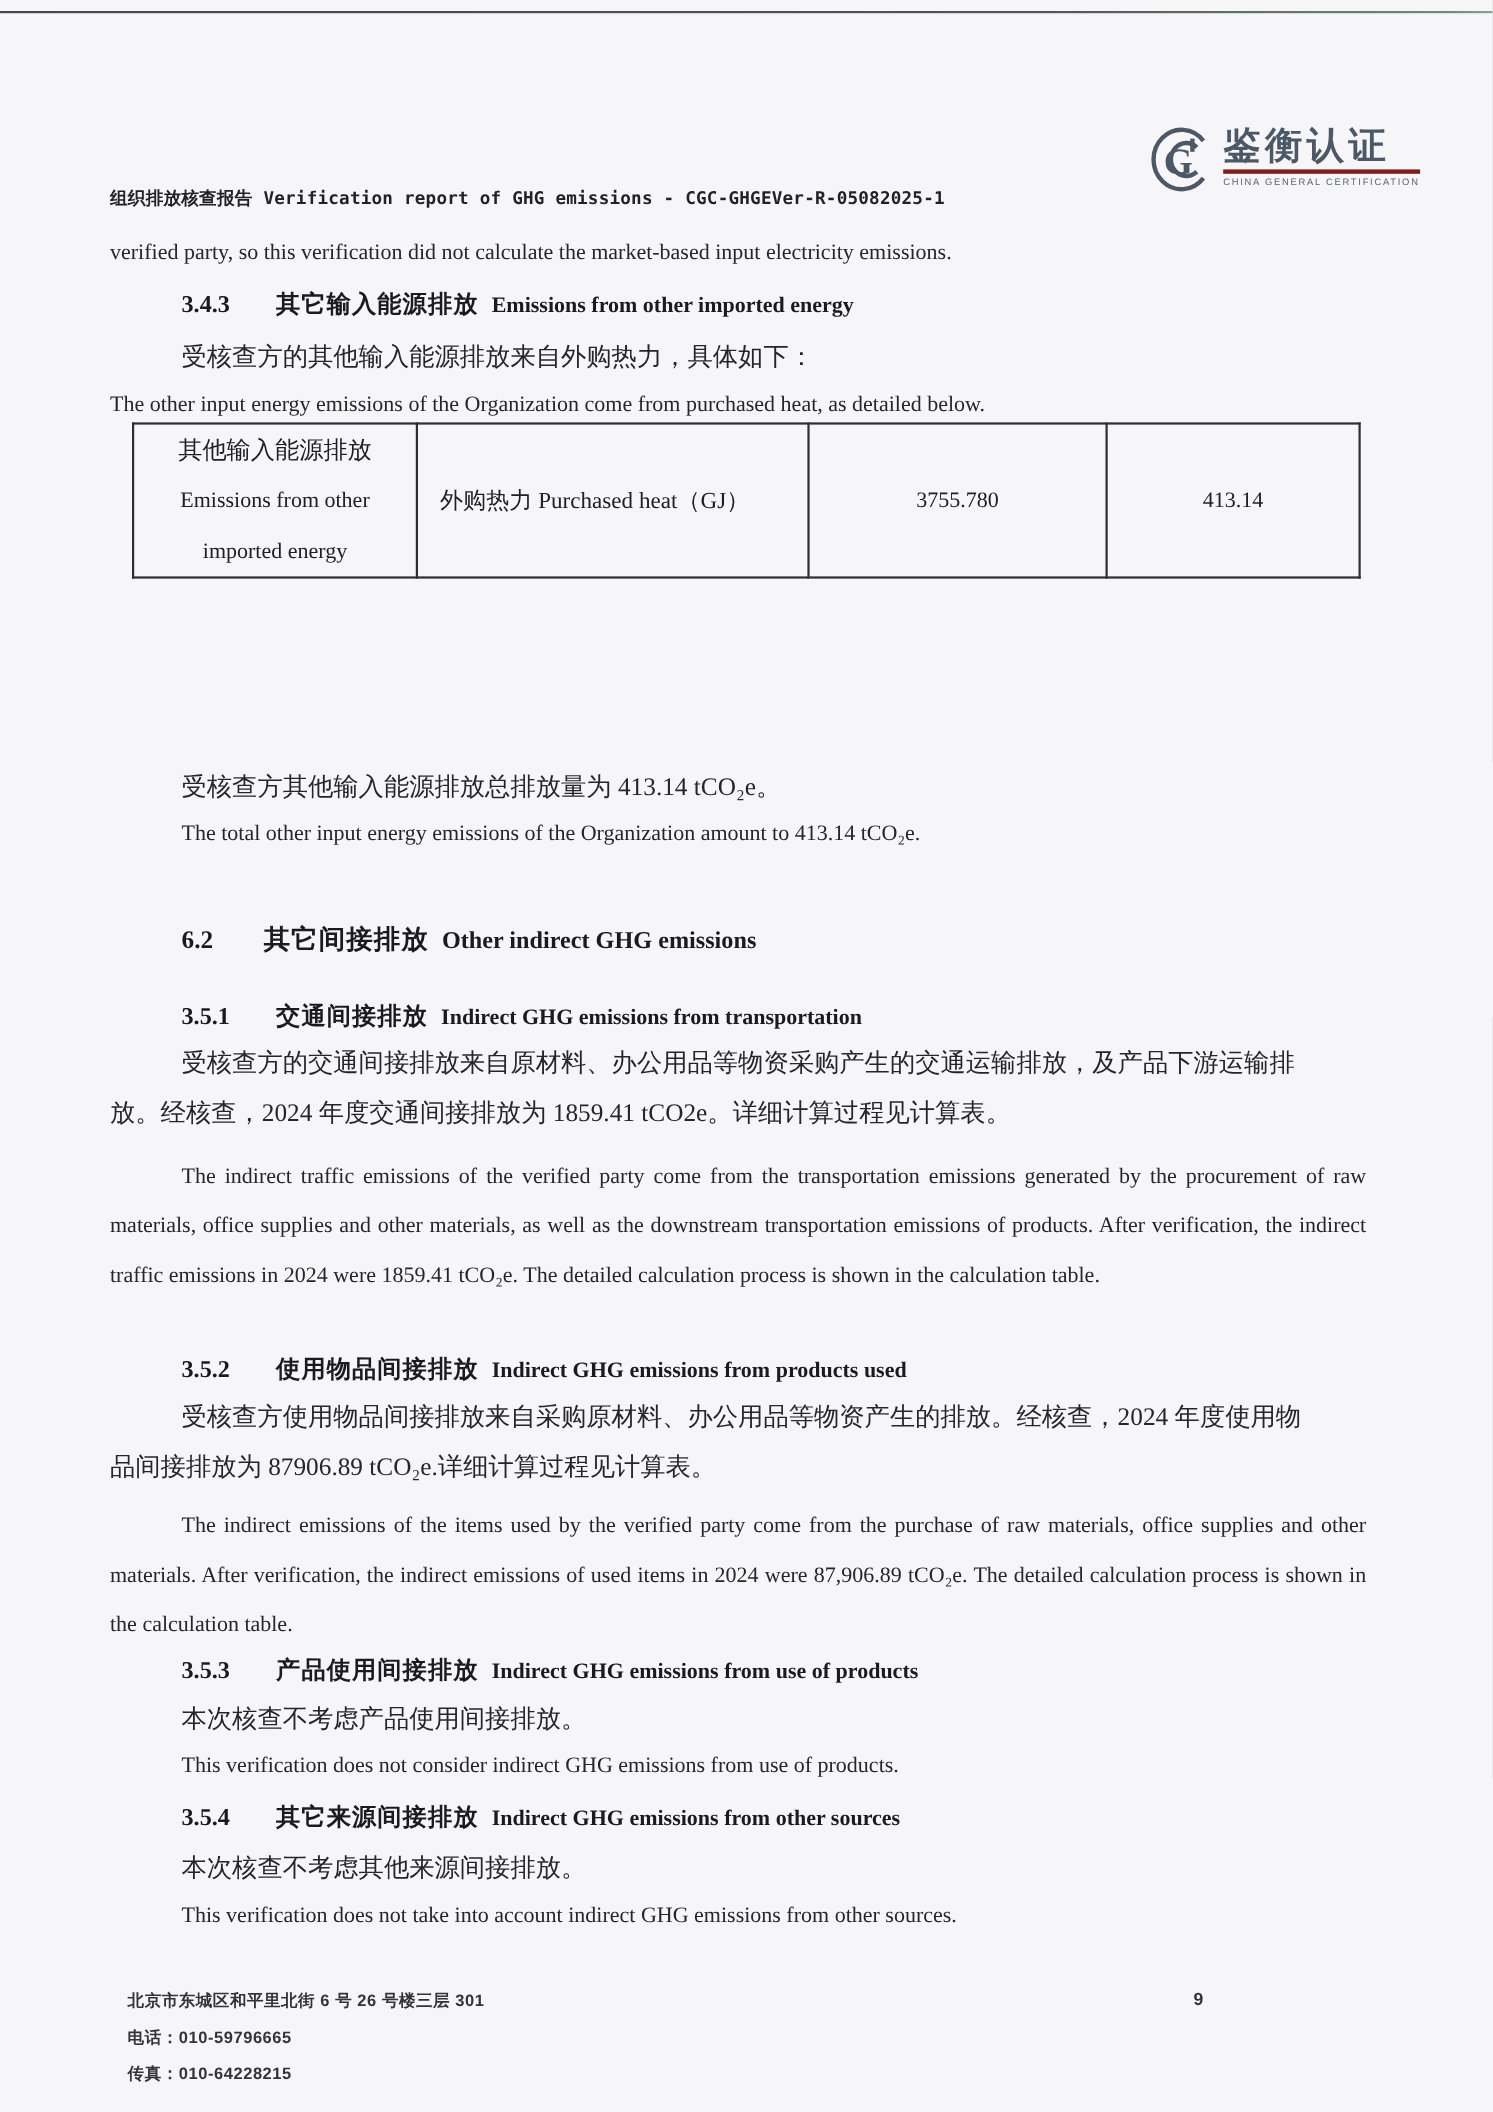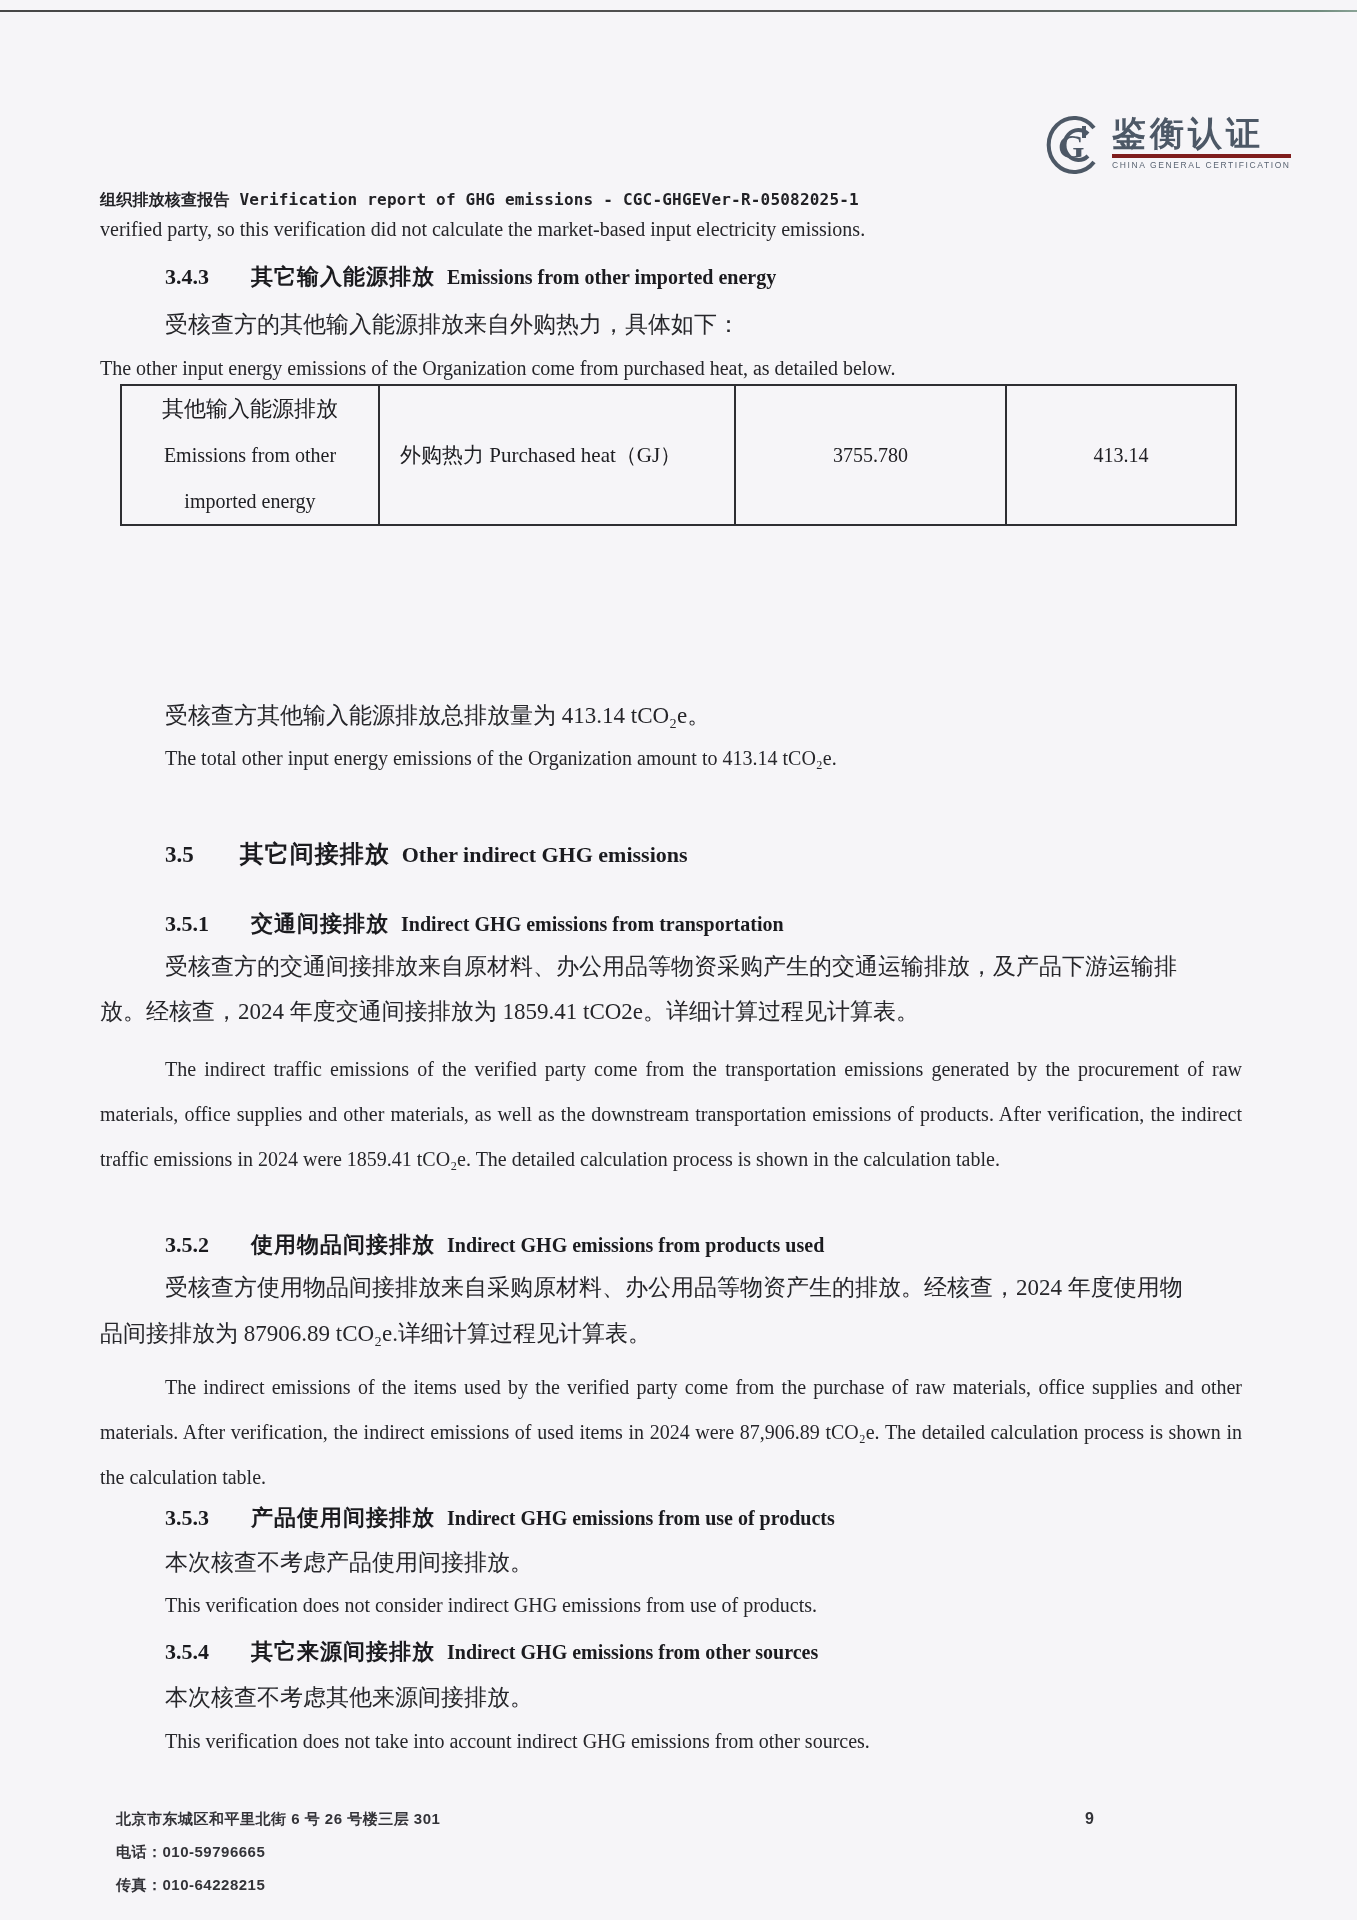--- a/index.html
+++ b/index.html
@@ -27,21 +27,21 @@
   }
   .logo-en{
     font-family:"Liberation Sans",sans-serif;
     font-size:8.5px;color:#5a6472;letter-spacing:1.6px;margin-top:2px;
     border-top:4px solid #7f1d1d;padding-top:2px;
   }
   
   .doc-title{
     left:100px;top:170px;
     font-family:"DejaVu Sans Mono",monospace;
-    font-weight:bold;font-size:16px;color:#222226;letter-spacing:0.2px;margin-top:20px;
+    font-weight:bold;font-size:16px;color:#222226;letter-spacing:0.2px;
   }
   
   .en-body{font-size:20px;color:#26262a;}
   .cn-body{font-size:23px;color:#26262a;}
   .heading{font-weight:bold;color:#1b1b1f;}
   .h-num{font-family:"Liberation Serif",serif;font-size:22px;font-weight:bold;display:inline-block;margin-right:42px;}
   .h-cn{font-family:"Liberation Sans",sans-serif;font-size:22px;font-weight:bold;display:inline-block;margin-right:12px;letter-spacing:1px;}
   .h-en{font-family:"Liberation Serif",serif;font-size:20px;font-weight:bold;display:inline-block;}
   .h-big .h-num{font-size:23px;margin-right:46px;}
   .h-big .h-cn{font-size:24px;}
@@ -129,21 +129,21 @@
       <td>3755.780</td>
       <td>413.14</td>
     </tr>
   </tbody>
     </table>
 
   <div class="abs cn-body" style="left:165px;top:700px;">受核查方其他输入能源排放总排放量为 413.14 tCO₂e。</div>
   <div class="abs en-body" style="left:165px;top:747px;">The total other input energy emissions of the Organization amount to 413.14 tCO₂e.</div>
 
   <div class="abs heading h-big" style="left:165px;top:838px;">
-    <span class="h-num">3.5</span><span class="h-cn">其它间接排放</span><span class="h-en">Other indirect GHG emissions</span>
+    <span class="h-num">6.2</span><span class="h-cn">其它间接排放</span><span class="h-en">Other indirect GHG emissions</span>
   </div>
 
   <div class="abs heading" style="left:165px;top:909px;">
     <span class="h-num">3.5.1</span><span class="h-cn">交通间接排放</span><span class="h-en">Indirect GHG emissions from transportation</span>
   </div>
   <div class="abs cn-body" style="left:165px;top:951px;">受核查方的交通间接排放来自原材料、办公用品等物资采购产生的交通运输排放，及产品下游运输排</div>
   <div class="abs cn-body" style="left:100px;top:996px;">放。经核查，2024 年度交通间接排放为 1859.41 tCO2e。详细计算过程见计算表。</div>
   <div class="para-block" style="top:1047px;">The indirect traffic emissions of the verified party come from the transportation emissions generated by the procurement of raw materials, office supplies and other materials, as well as the downstream transportation emissions of products. After verification, the indirect traffic emissions in 2024 were 1859.41 tCO₂e. The detailed calculation process is shown in the calculation table.</div>
 
   <div class="abs heading" style="left:165px;top:1230px;">

